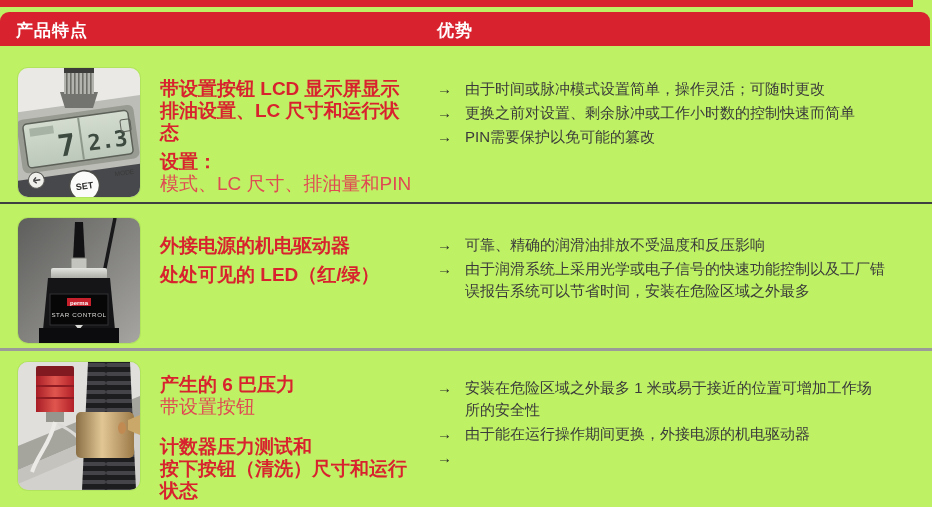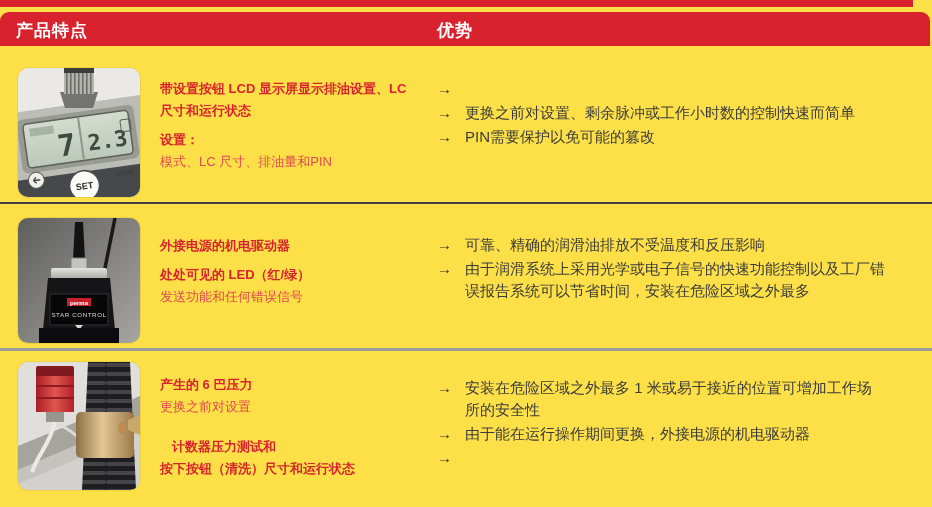--- a/index.html
+++ b/index.html
@@ -1,18 +1,18 @@
 <!DOCTYPE html>
 <html><head>
 <meta charset="utf-8">
 <style>
   html,body{margin:0;padding:0;}
   body{width:932px;height:507px;overflow:hidden;background:#f4f3f2;
        font-family:"Liberation Sans",sans-serif;}
-  .page{position:relative;width:932px;height:507px;background:#fde047;text-decoration:underline;}
+  .page{position:relative;width:932px;height:507px;background:#bef264;text-decoration:underline;}
 
   
   .top-strip{position:absolute;left:0;top:0;width:913px;height:7px;background:#d8232f;}
   .header-bar{position:absolute;left:0;top:12px;width:930px;height:34px;background:#d8232f;
               border-radius:9px 9px 0 0;}
   .header-label{position:absolute;top:7px;color:#ffffff;font-size:17px;font-weight:700;
                 letter-spacing:1px;}
   .hl-features{left:16px;}
   .hl-advantages{left:437px;}
 
@@ -27,28 +27,28 @@
   .row2{top:204px;height:144px;}
   .row3{top:351px;height:202px;}
 
   .photo{position:absolute;left:18px;border-radius:10px;overflow:hidden;
          box-shadow:0 0 0 1px rgba(0,0,0,0.06);}
   .row1 .photo{top:22px;width:122px;height:129px;}
   .row2 .photo{top:14px;width:122px;height:125px;}
   .row3 .photo{top:11px;width:122px;height:128px;}
   .photo svg{display:block;}
 
-  .features{position:absolute;left:160px;width:256px;font-size:13px;line-height:22px;}
+  .features{position:absolute;left:160px;width:256px;font-size:19px;line-height:22px;}
   .row1 .features{top:32px;}
   .row2 .features{top:31px;}
   .row3 .features{top:23px;}
   .f-line{color:#e04a53;font-weight:400;}
   .f-line.bold{color:#d8232f;font-weight:700;}
   .f-line.gap{margin-top:7px;}
-  .f-line.biggap{margin-top:18px;margin-left:12px;}
+  .f-line.biggap{margin-top:18px;}
 
   .advantages{position:absolute;left:437px;width:468px;font-size:15px;line-height:22px;
               color:#3b3b3b;}
   .row1 .advantages{top:32px;}
   .row2 .advantages{top:30px;}
   .row3 .advantages{top:26px;}
   .adv{display:flex;align-items:flex-start;margin-bottom:2px;}
   .adv-arrow{flex:none;width:28px;font-weight:700;color:#2d2d2d;}
   .adv-text{width:420px;}
 </style>
@@ -100,20 +100,21 @@
       </svg>
     </div>
     <div class="features">
       <div class="f-line bold">带设置按钮 LCD 显示屏显示排油设置、LC 尺寸和运行状态</div>
       <div class="f-line bold gap">设置：</div>
       <div class="f-line">模式、LC 尺寸、排油量和PIN</div>
     </div>
     <div class="advantages">
       <div class="adv">
         <span class="adv-arrow">→</span>
+        <span class="adv-text">由于时间或脉冲模式设置简单，操作灵活；可随时更改</span>
       </div>
       <div class="adv">
         <span class="adv-arrow">→</span>
         <span class="adv-text">更换之前对设置、剩余脉冲或工作小时数的控制快速而简单</span>
       </div>
       <div class="adv">
         <span class="adv-arrow">→</span>
         <span class="adv-text">PIN需要保护以免可能的篡改</span>
       </div>
     </div>
@@ -144,21 +145,20 @@
         <rect x="49" y="80" width="24" height="8" fill="#c6202c"></rect>
         <text x="61" y="86.5" font-size="6" font-weight="bold" fill="#ffffff" text-anchor="middle">perma</text>
         <text x="61" y="99" font-size="6.2" fill="#dcdcd8" text-anchor="middle" letter-spacing="0.6">STAR CONTROL</text>
         <polygon points="57,107 65,107 61,112" fill="#d8d8d4"></polygon>
         <rect x="21" y="110" width="80" height="15" fill="#0c0c0e"></rect>
       </svg>
     </div>
     <div class="features">
       <div class="f-line bold">外接电源的机电驱动器</div>
       <div class="f-line bold gap">处处可见的 LED（红/绿）</div>
-      <div class="f-line">发送功能和任何错误信号</div>
     </div>
     <div class="advantages">
       <div class="adv">
         <span class="adv-arrow">→</span>
         <span class="adv-text">可靠、精确的润滑油排放不受温度和反压影响</span>
       </div>
       <div class="adv">
         <span class="adv-arrow">→</span>
         <span class="adv-text">由于润滑系统上采用光学或电子信号的快速功能控制以及工厂错误报告系统可以节省时间，安装在危险区域之外最多</span>
       </div>
@@ -198,21 +198,21 @@
         <path d="M37 60 C 32 82, 20 92, 14 110" stroke="#eceae6" stroke-width="4" fill="none"></path>
         <path d="M40 62 C 56 70, 62 76, 66 84" stroke="#dddbd7" stroke-width="3" fill="none"></path>
         <polygon points="70,0 112,0 118,128 64,128" fill="url(#ribs)"></polygon>
         <rect x="58" y="50" width="58" height="46" rx="5" fill="url(#brass)"></rect>
         <polygon points="110,58 122,53 122,73 110,68" fill="#c9a86a"></polygon>
         <ellipse cx="104" cy="66" rx="4" ry="6" fill="#c08a52"></ellipse>
       </svg>
     </div>
     <div class="features">
       <div class="f-line bold">产生的 6 巴压力</div>
-      <div class="f-line">更换之前对设置</div>
+      <div class="f-line">带设置按钮</div>
       <div class="f-line bold biggap">计数器压力测试和</div>
       <div class="f-line bold">按下按钮（清洗）尺寸和运行状态</div>
     </div>
     <div class="advantages">
       <div class="adv">
         <span class="adv-arrow">→</span>
         <span class="adv-text">安装在危险区域之外最多 1 米或易于接近的位置可增加工作场所的安全性</span>
       </div>
       <div class="adv">
         <span class="adv-arrow">→</span>

